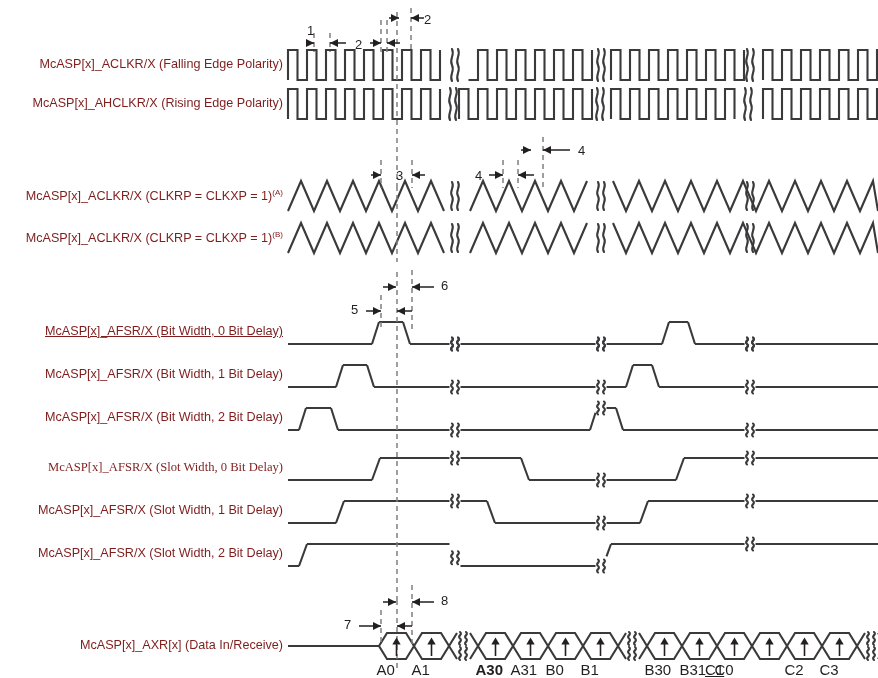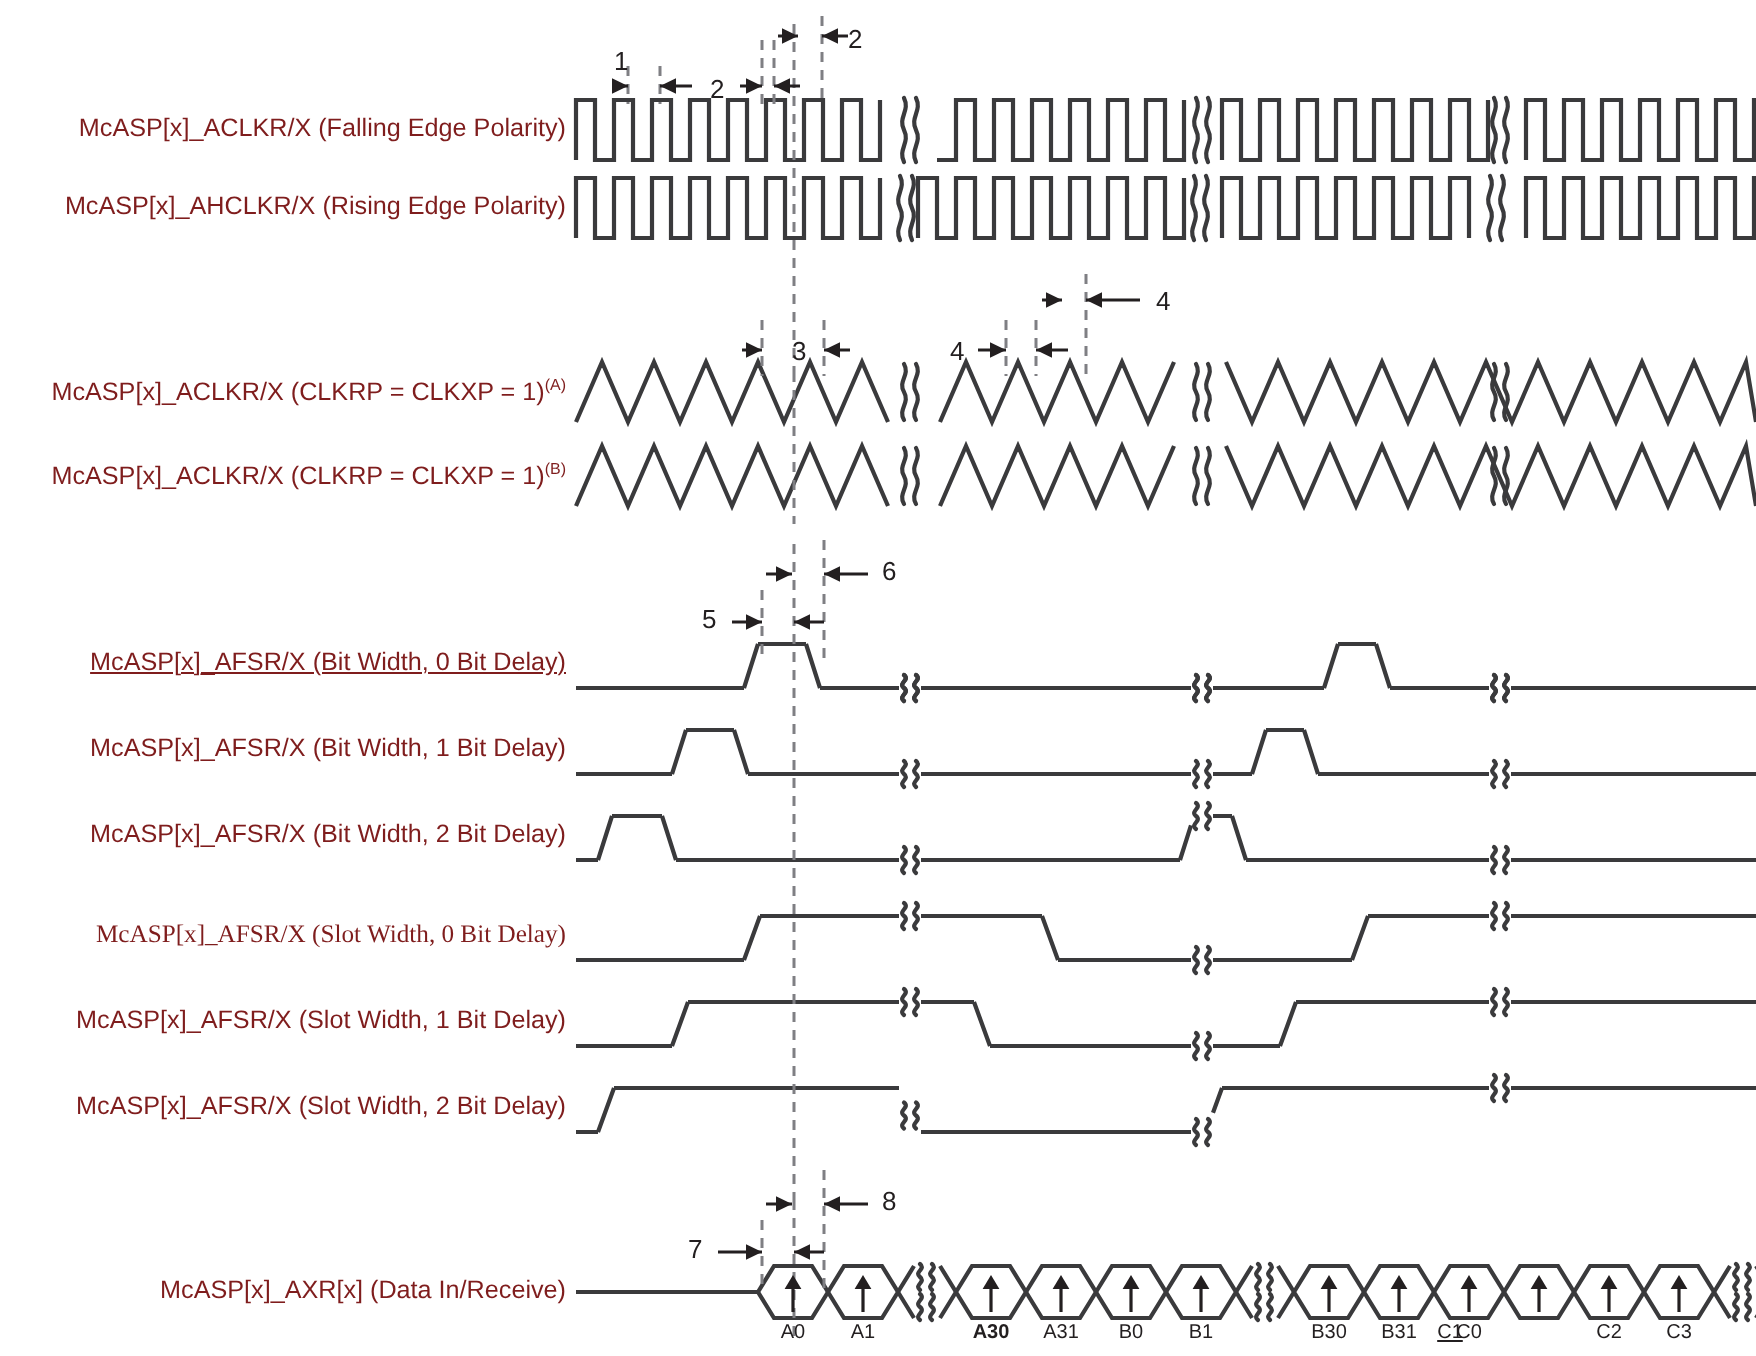--- a/index.html
+++ b/index.html
@@ -21,24 +21,23 @@
   .rowlabel sup{font-size:8px;vertical-align:super;}
   .marknum{
     position:absolute;
     font-size:13px;
     color:#231f20;
     white-space:nowrap;
     line-height:1;
   }
   .bitlabel{
     position:absolute;
-    font-size:10px;
+    font-size:15px;
     color:#231f20;
     white-space:nowrap;
-    text-align:center;
     line-height:1;
   }
 </style>
 </head>
 <body>
 
 <div id="stage">
 
   <svg class="layer" viewBox="0 0 878 678" preserveAspectRatio="none">
     <defs>

